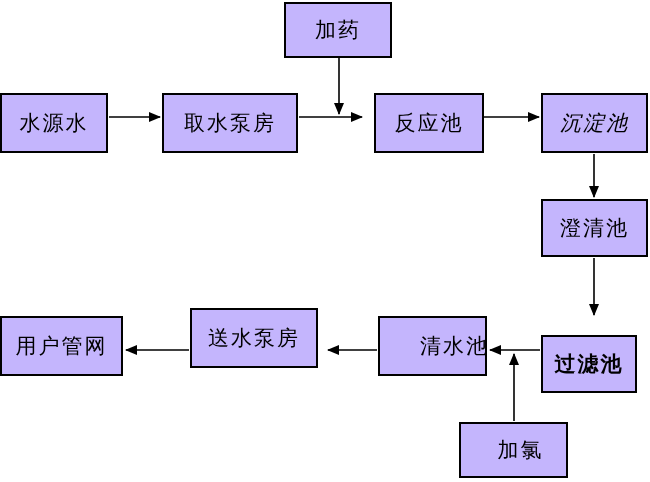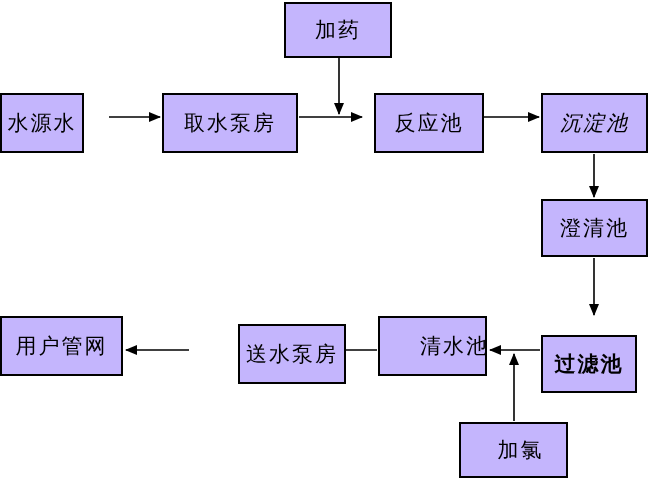--- a/index.html
+++ b/index.html
@@ -23,28 +23,28 @@
     color: #000000;
     display: flex;
     align-items: center;
     justify-content: center;
     font-size: 21px;
     letter-spacing: 2px;
     white-space: nowrap;
   }
   
   .n-dosing        { left: 284px; top:   2px; width: 108px; height: 56px; }
-  .n-source        { left:   0px; top:  93px; width: 84px; height: 60px; }
+  .n-source        { left:   0px; top:  93px; width: 108px; height: 60px; }
   .n-intake        { left: 162px; top:  93px; width: 136px; height: 60px; }
   .n-reaction      { left: 374px; top:  93px; width: 110px; height: 60px; }
   .n-sedimentation { left: 541px; top:  93px; width: 107px; height: 60px; font-style: italic; }
   .n-clarification { left: 541px; top: 199px; width: 107px; height: 58px; }
   .n-filtration    { left: 541px; top: 335px; width: 96px; height: 58px; font-weight: bold; }
   .n-clearwater    { left: 378px; top: 316px; width: 109px; height: 60px; padding-left: 44px; }
-  .n-delivery      { left: 190px; top: 324px; width: 108px; height: 60px; margin-left: 48px; }
+  .n-delivery      { left: 190px; top: 308px; width: 128px; height: 60px; }
   .n-usernet       { left:   0px; top: 316px; width: 123px; height: 60px; }
   .n-chlorination  { left: 459px; top: 422px; width: 109px; height: 56px; padding-left: 14px; }
   svg.arrows {
     position: absolute;
     left: 0; top: 0;
     width: 650px;
     height: 482px;
     pointer-events: none;
   }
   svg.arrows line {

